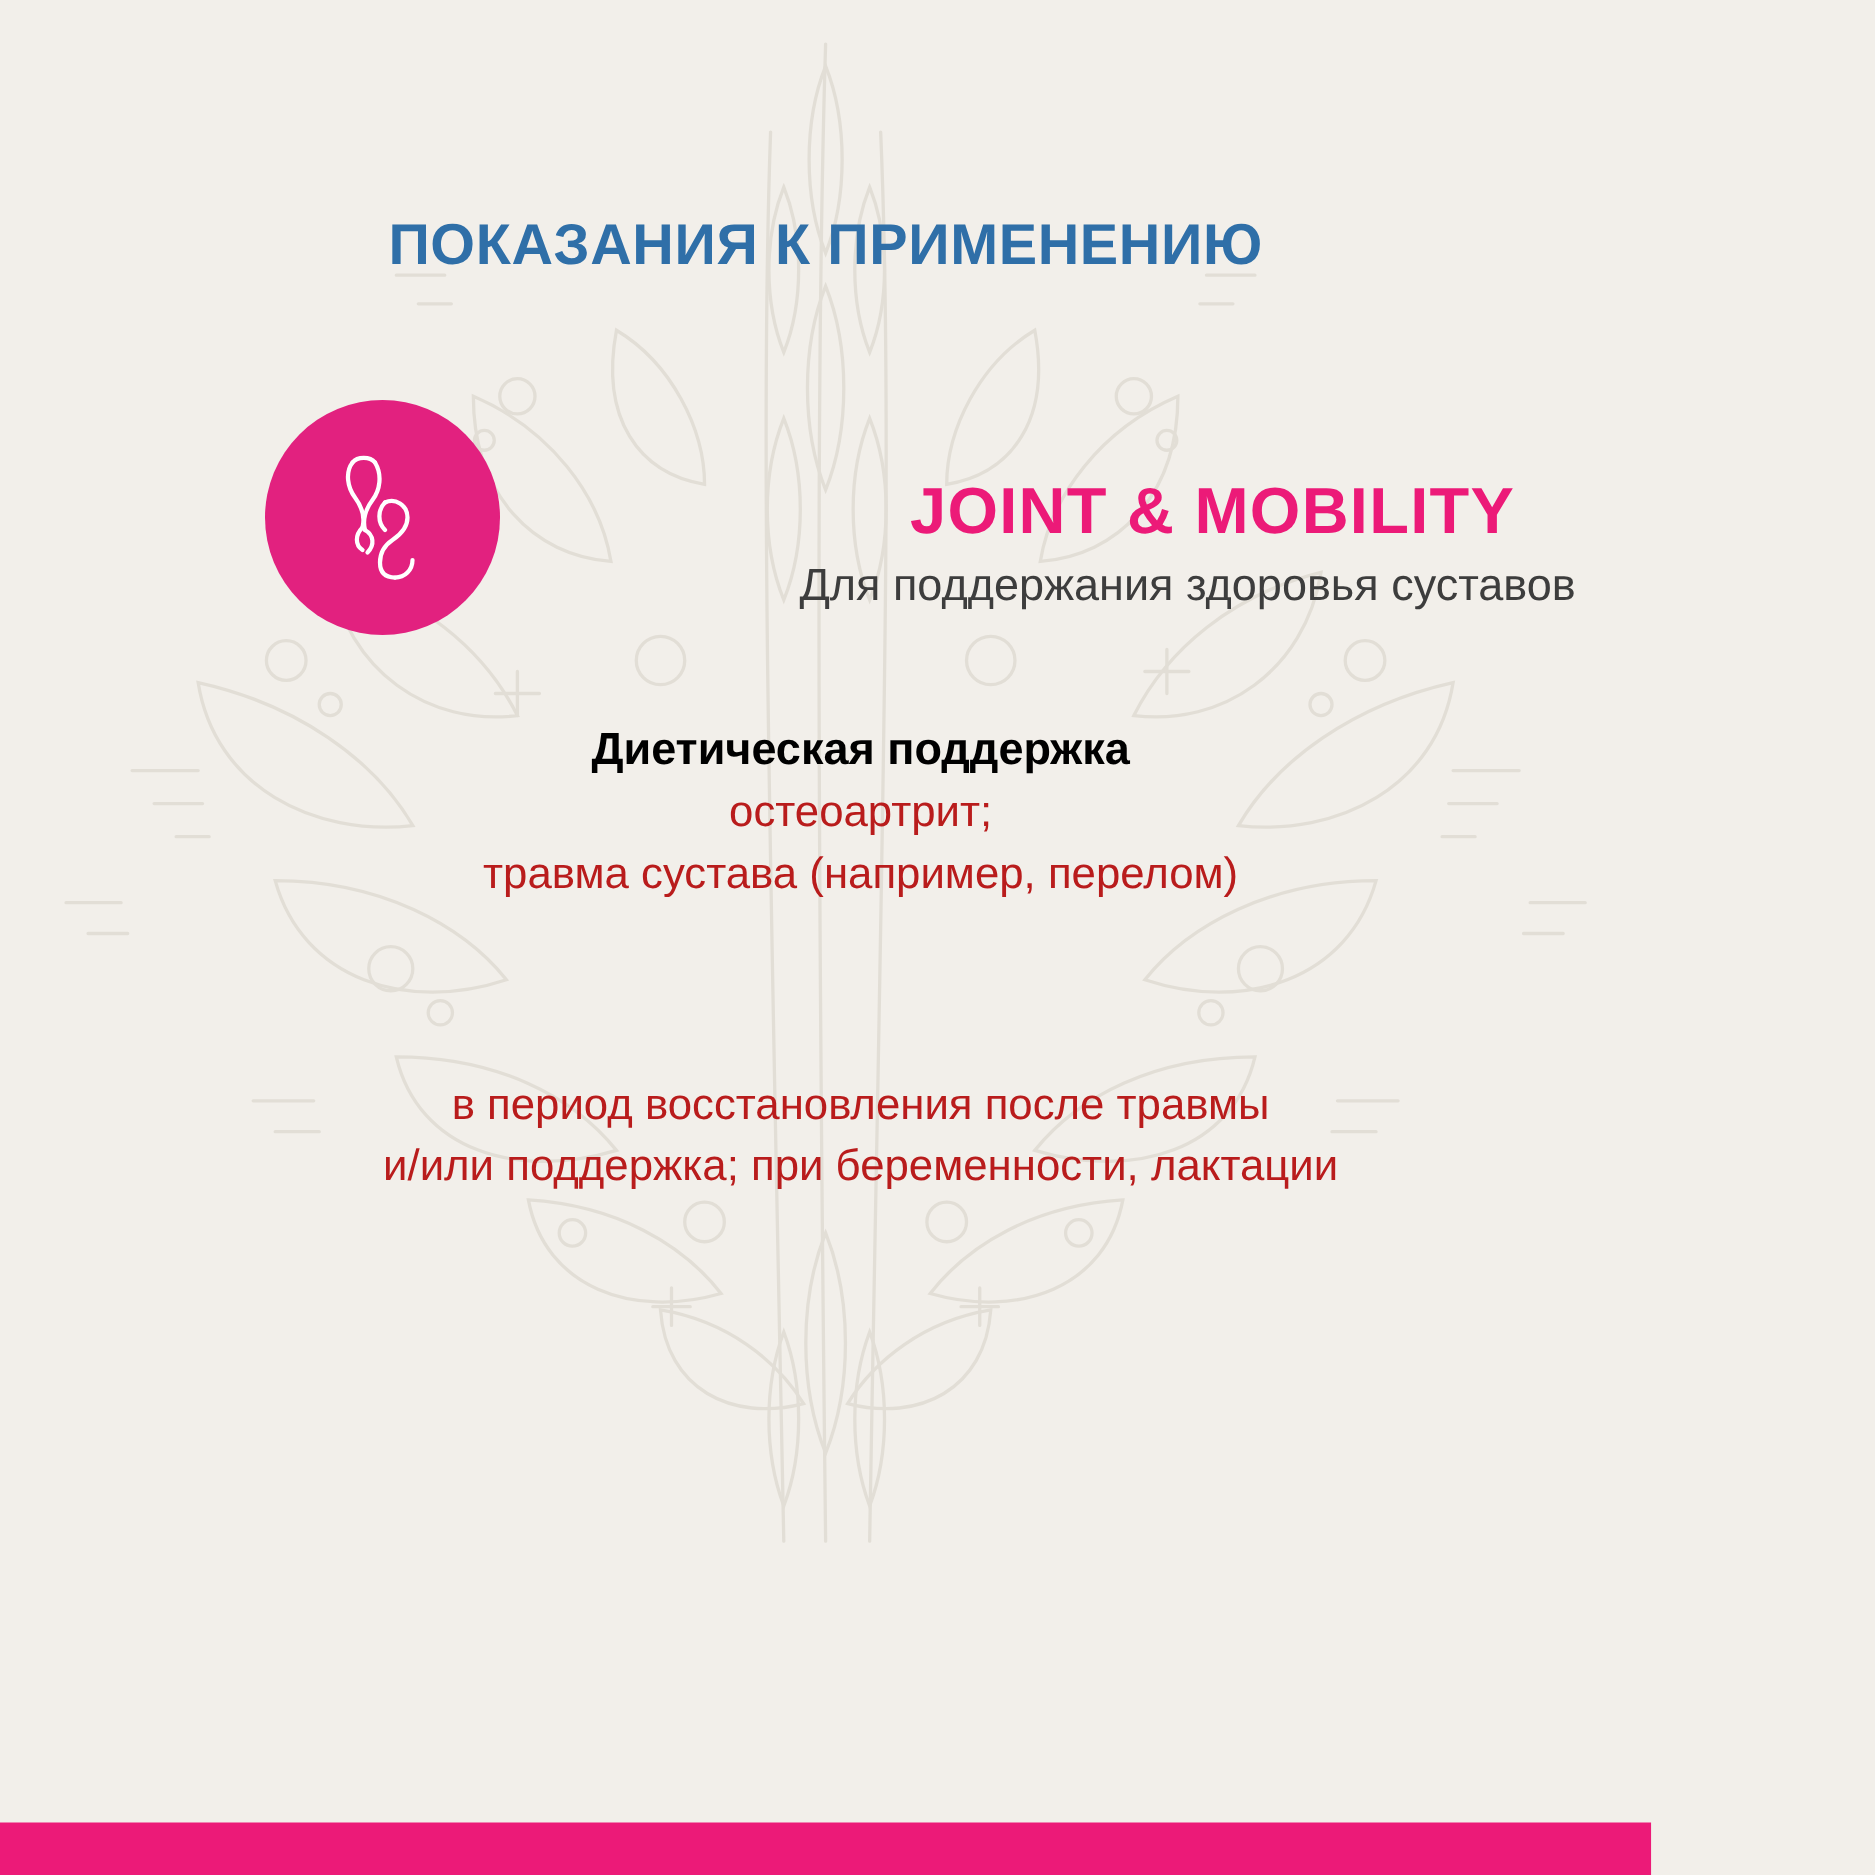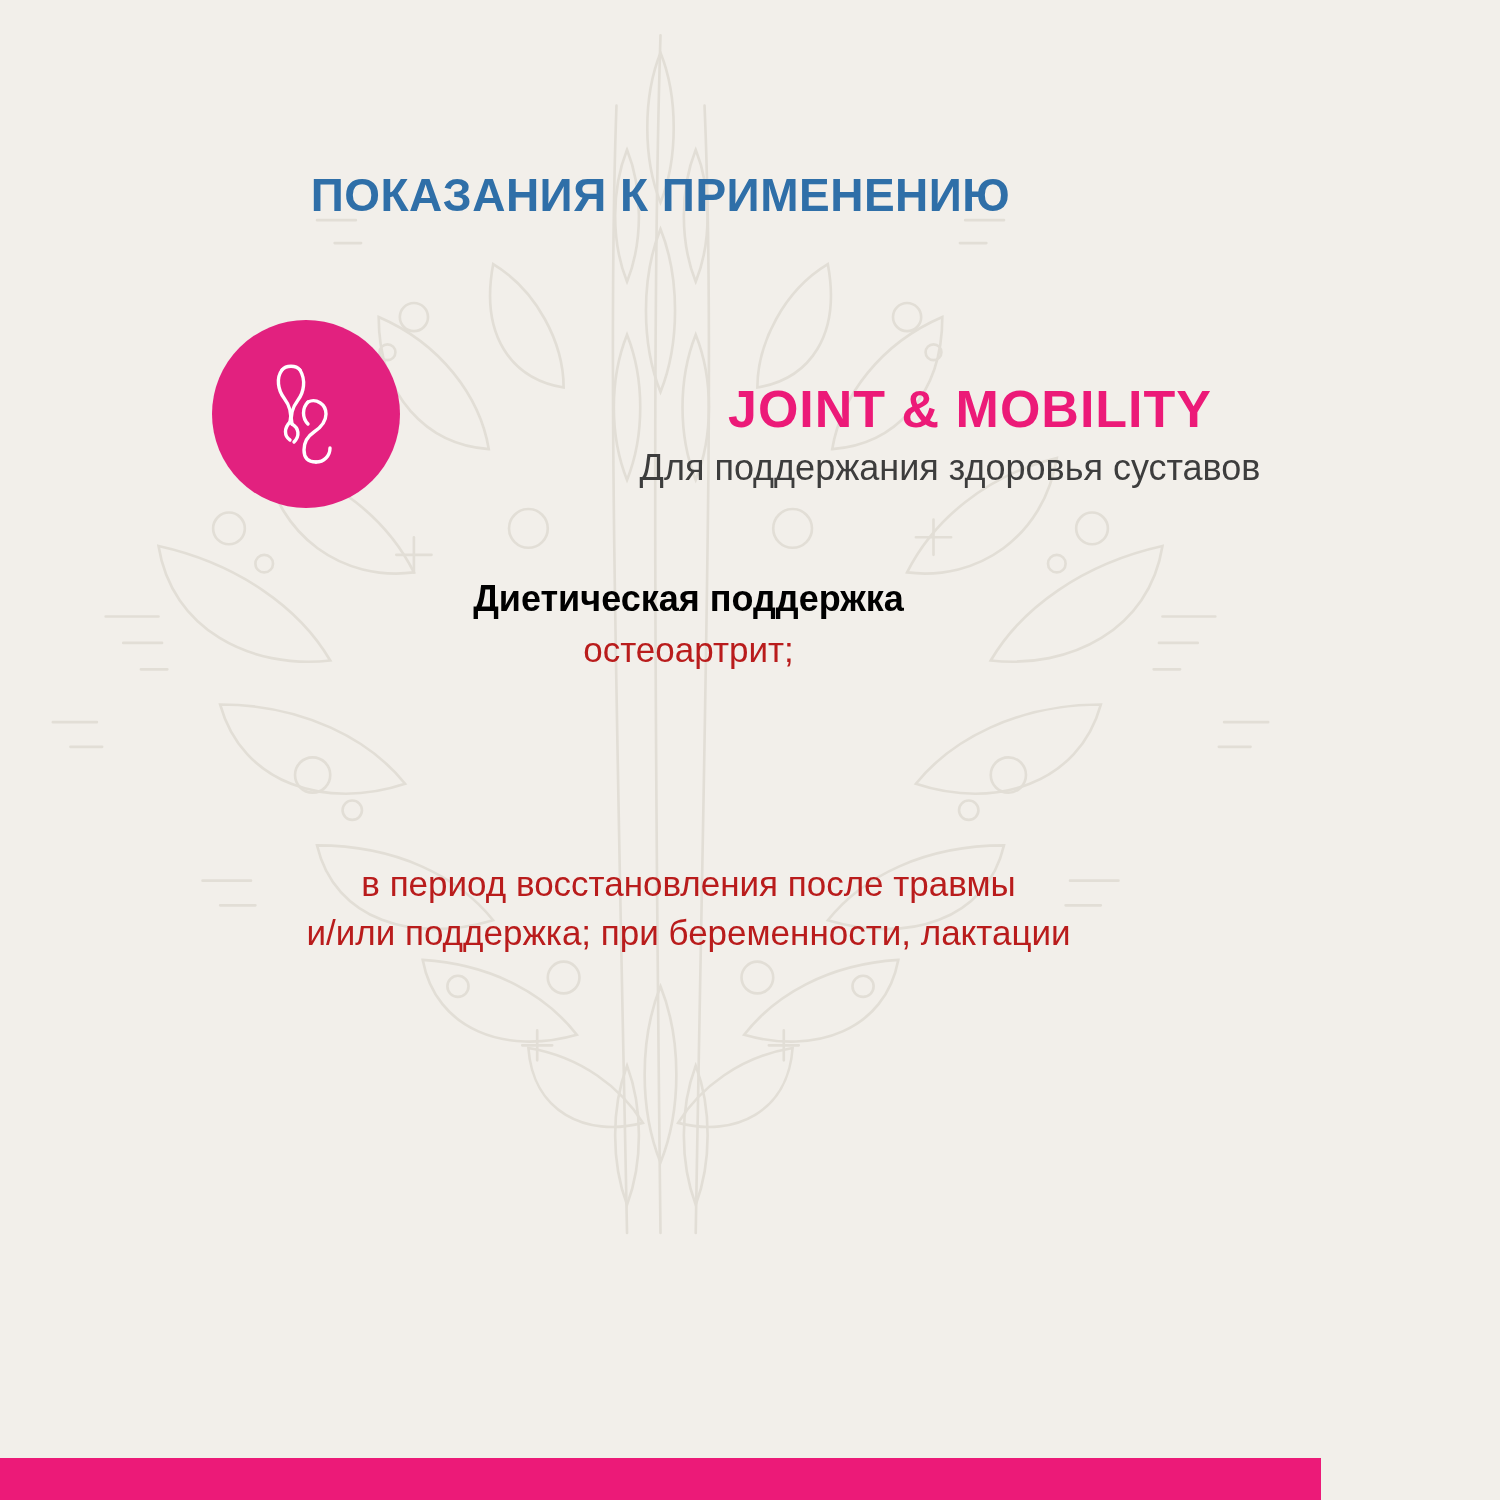--- a/index.html
+++ b/index.html
@@ -231,20 +231,21 @@
       </div>
       <div class="brand-text">
         <div class="brand-name">JOINT &amp; MOBILITY</div>
         <div class="brand-sub">Для поддержания здоровья суставов</div>
       </div>
     </div>
 
     <div class="block block-indications">
       <div class="block-heading">Диетическая поддержка</div>
       <div class="block-body">остеоартрит;</div>
+      <div class="block-body">травма сустава (например, перелом)</div>
     </div>
 
     <div class="block block-contra">
       <div class="block-body">в период восстановления после травмы</div>
       <div class="block-body">и/или поддержка; при беременности, лактации</div>
     </div>
 
   </div>
 
   <div class="footer-bar"></div>

